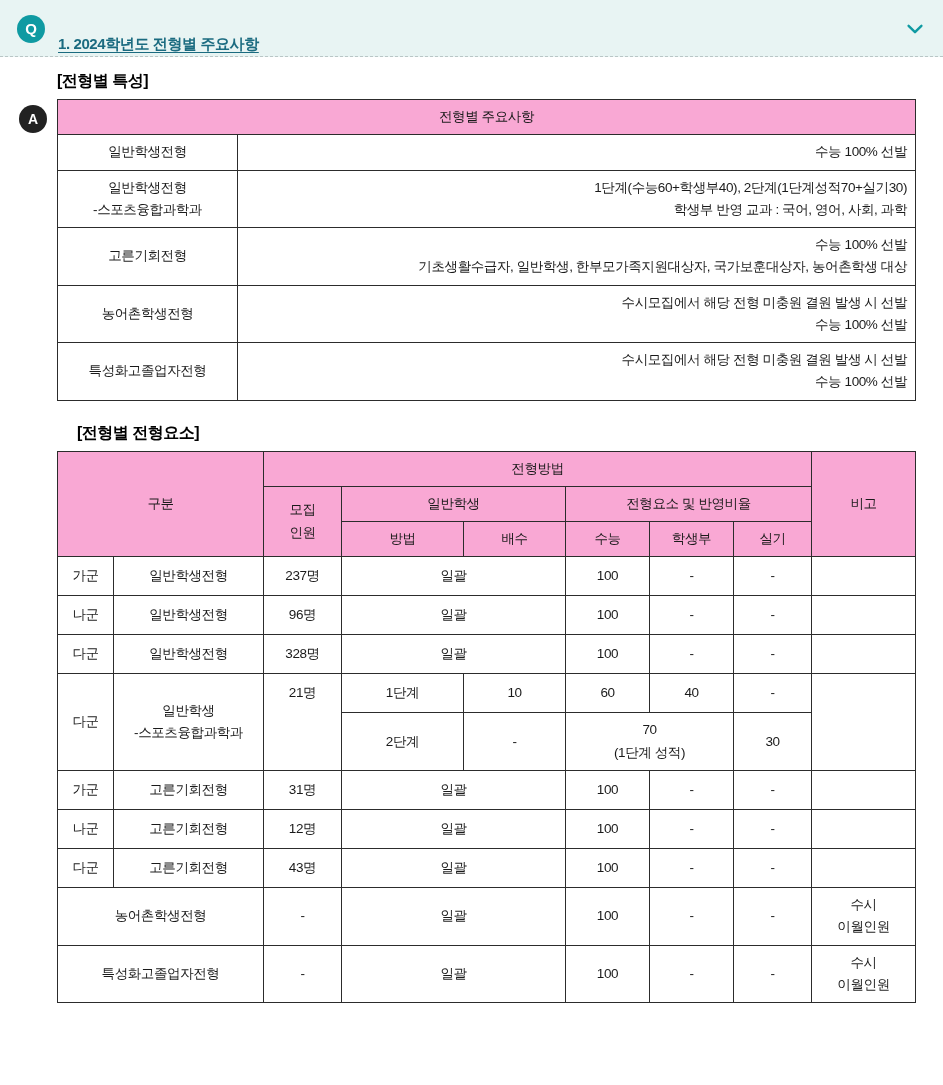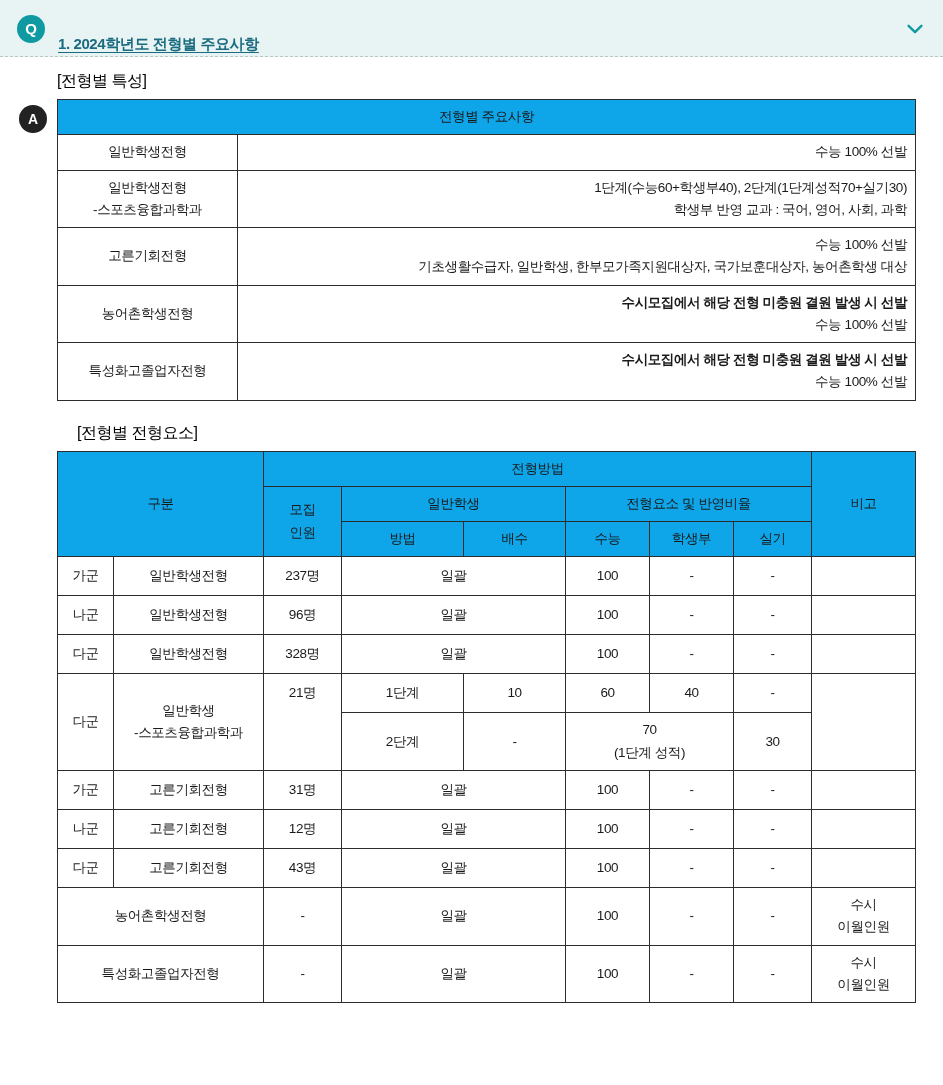--- a/index.html
+++ b/index.html
@@ -73,21 +73,21 @@
     color: #ffffff;
     font-size: 14px;
     font-weight: bold;
     line-height: 28px;
     text-align: center;
   }
   .section-heading {
     margin: 0;
     padding: 14px 0 7px 57px;
     font-size: 16px;
-    font-weight: normal;
+    font-weight: bold;
     color: #000000;
     letter-spacing: -0.5px;
   }
   .section-heading.second {
     padding-top: 22px;
     margin-left: 20px;
   }
 
   .table-wrap {
     padding-left: 57px;
@@ -103,25 +103,25 @@
   }
   table.grid td, table.grid th {
     border: 1px solid #2c2c2c;
     padding: 6px 8px;
     vertical-align: middle;
     font-weight: normal;
     letter-spacing: -0.4px;
     line-height: 1.65;
   }
   table.grid th {
-    background: #0ea5e9;
+    background: #f9a8d4;
     text-align: center;
   }
   .l { text-align: right; }
-  .b { font-weight: bold; }
+  .b { font-weight: normal; }
   .line { display: block; }
 
   
   .t1 td { height: 22px; }
   .t1 .namecol { text-align: center; }
 
   
   table.t2 { width: 858px; }
   .t2 td { text-align: center; height: 26px; }
   .t2 .tall { height: 30px; }

